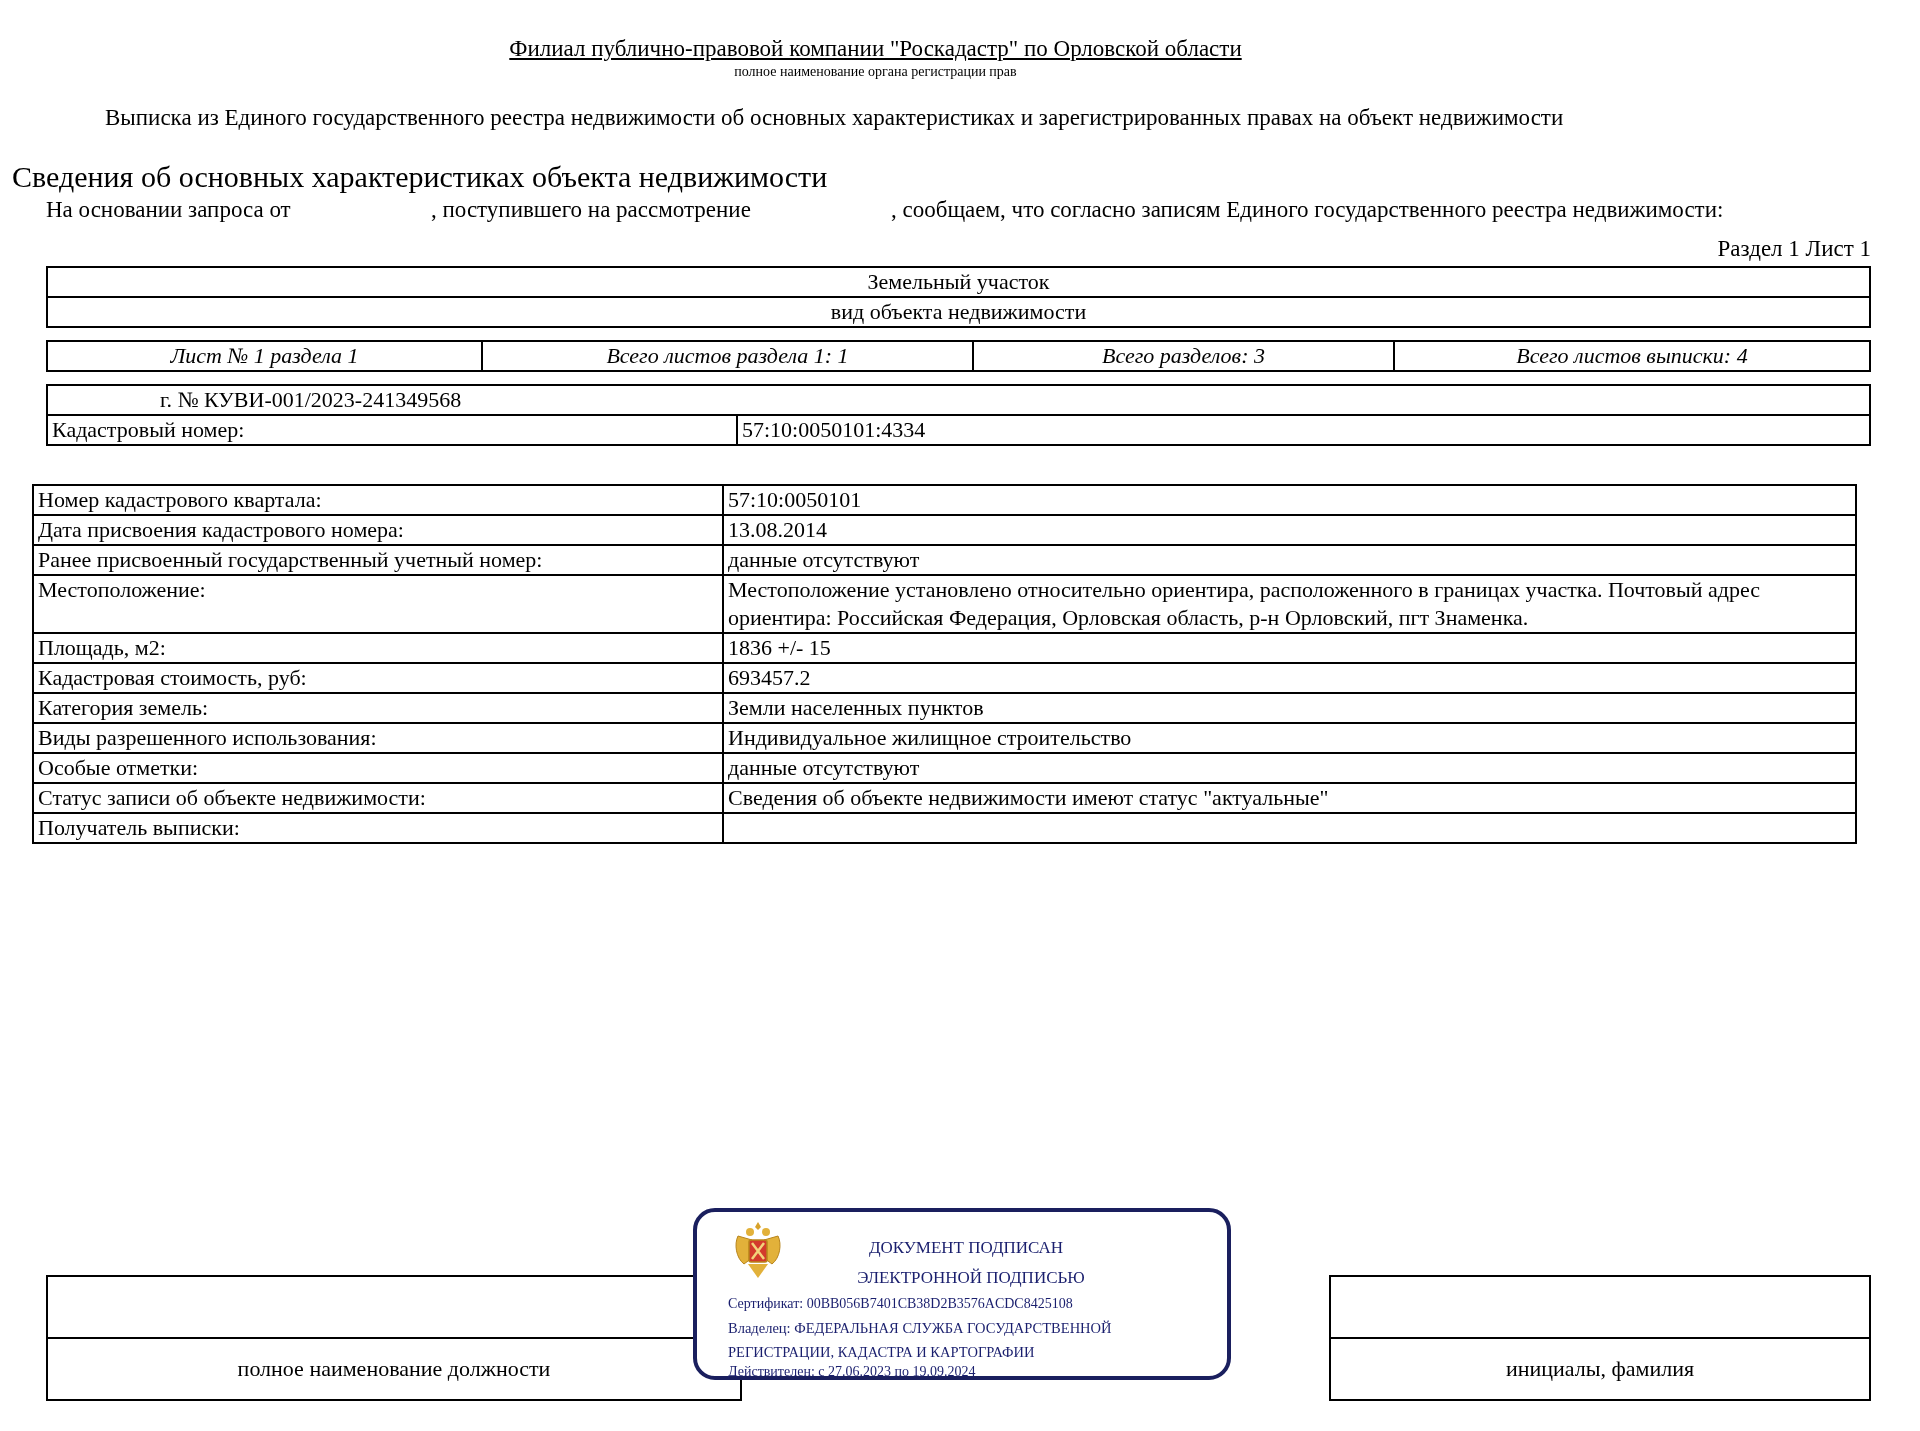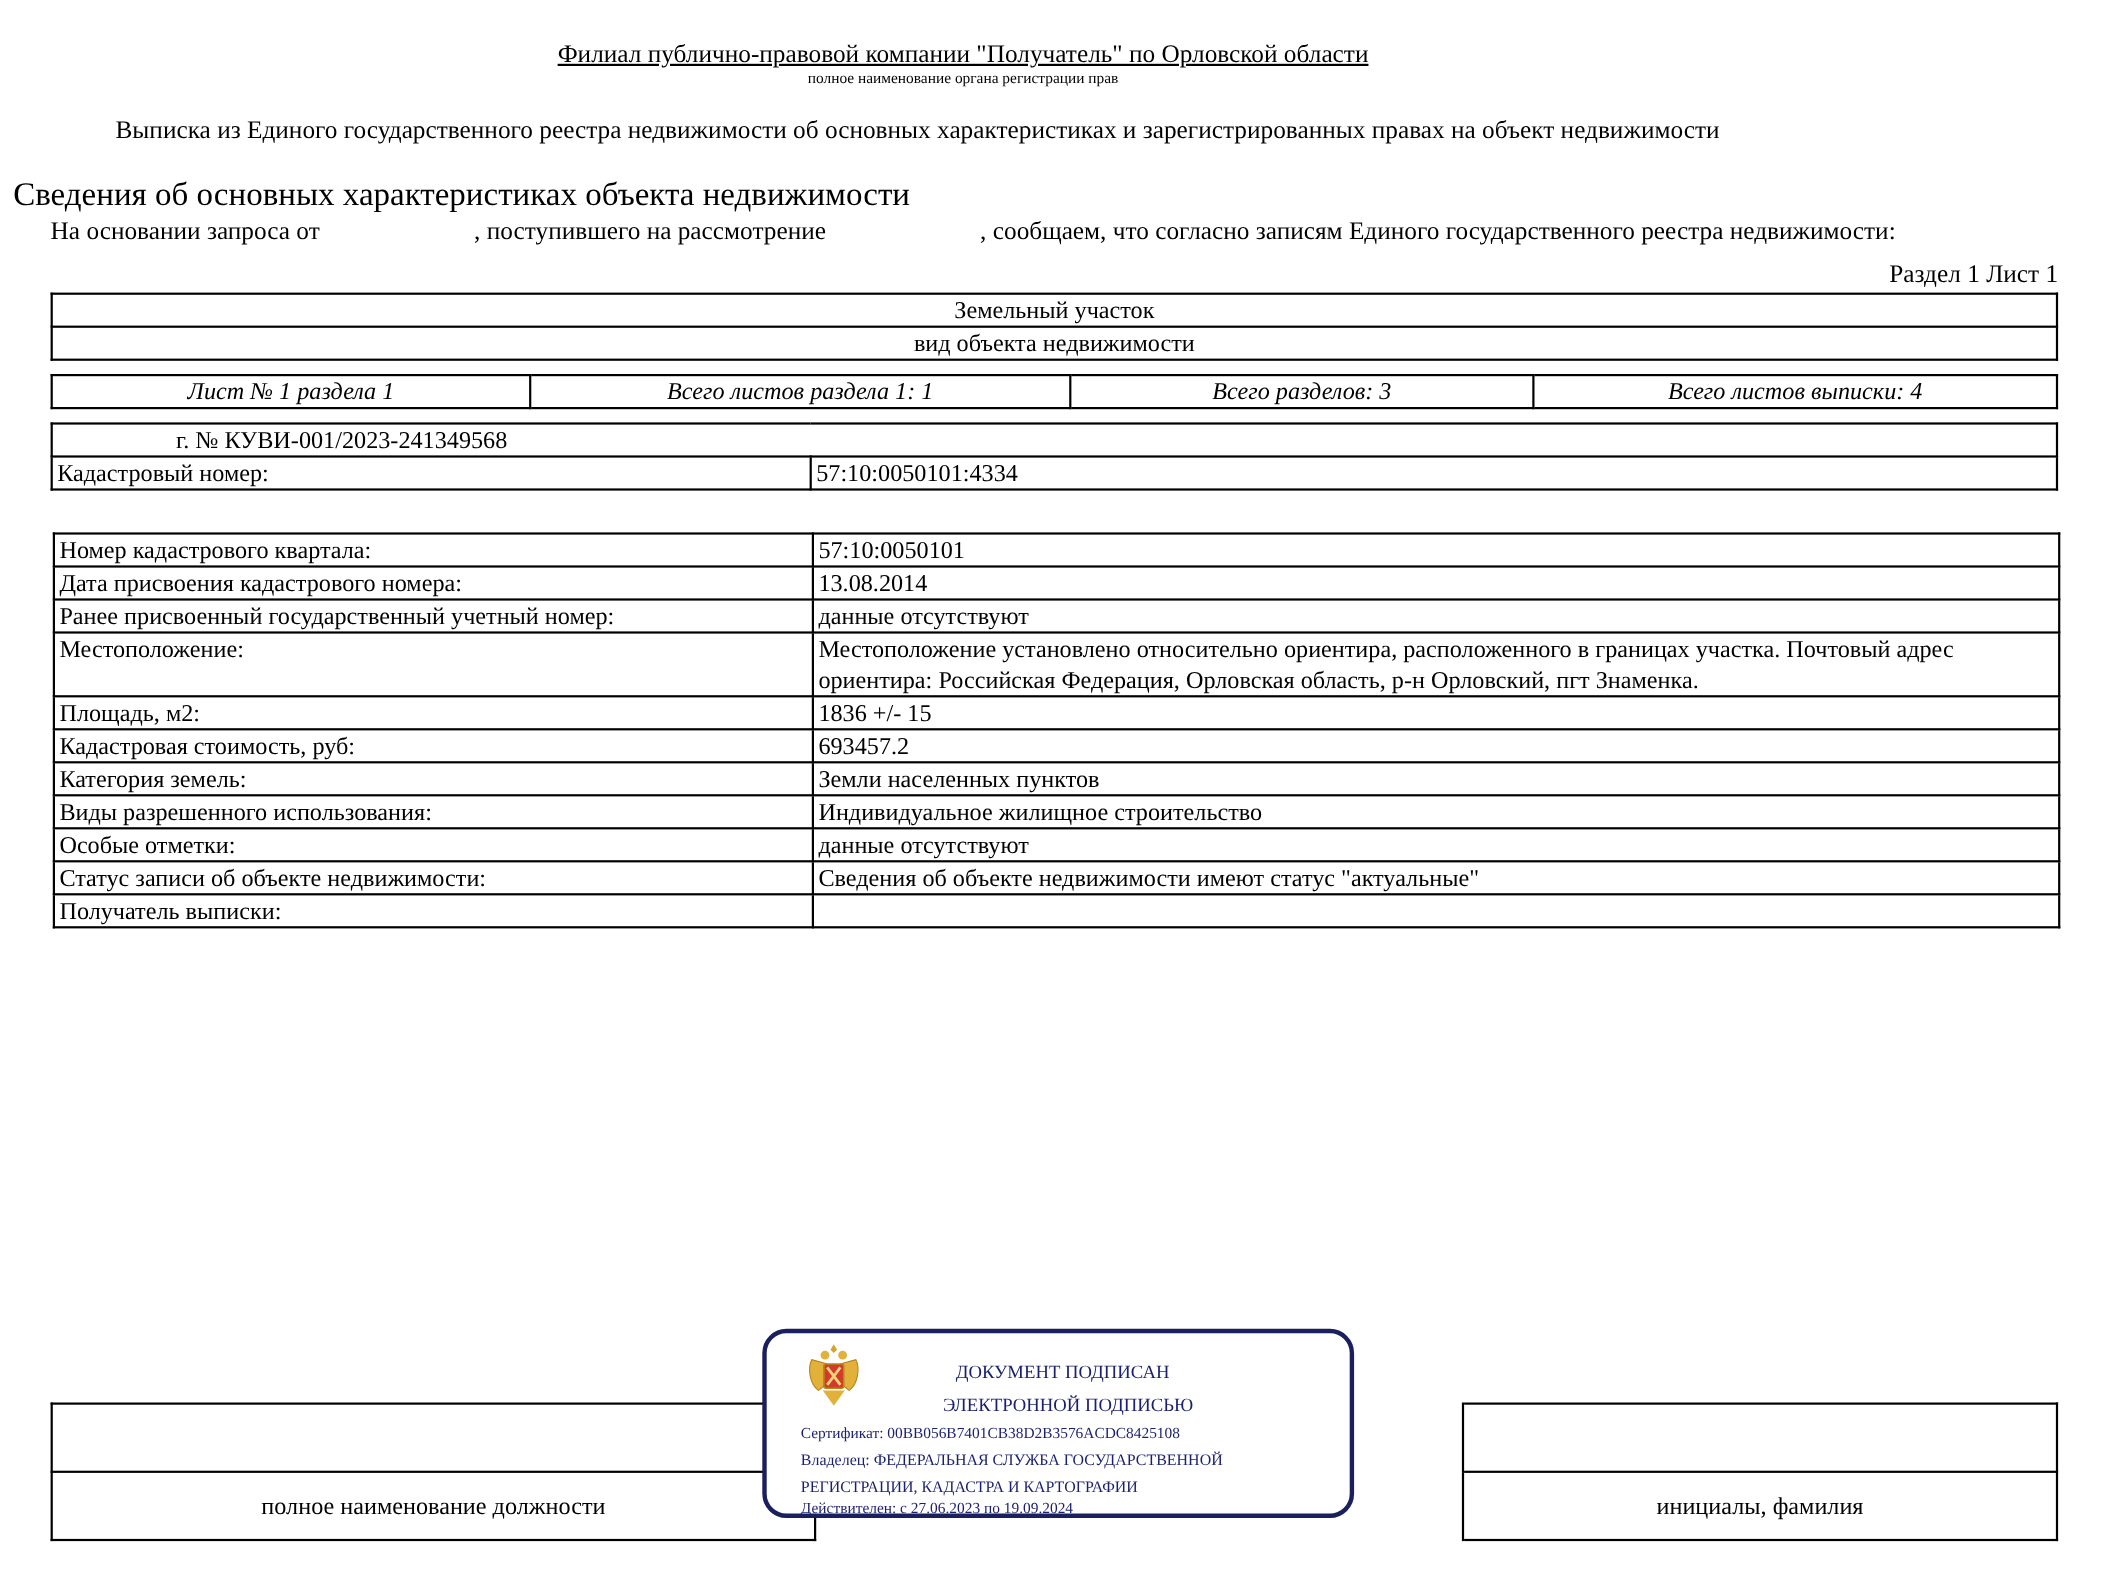--- a/index.html
+++ b/index.html
@@ -16,21 +16,21 @@
   .section-sheet { right:49px; top:236px; font-size:23px; }
 
   table { border-collapse:collapse; position:absolute; font-size:22px; }
   td { border:2.5px solid #000; padding:0 4px; vertical-align:top; line-height:28px; }
   .t-kind { left:46px; top:266px; width:1825px; }
   .t-kind td { text-align:center; height:28px; padding:0; }
   .t-info { left:46px; top:340px; width:1825px; }
   .t-info td { text-align:center; height:27px; padding:0;font-style:italic; }
   .t-reg { left:46px; top:384px; width:1825px; }
   .t-reg td { height:27px; }
-  .t-main { left:48px; top:484px; width:1825px; }
+  .t-main { left:32px; top:484px; width:1825px; }
   .t-main td.lbl { width:680px; }
   .t-main td { height:26px; }
   .reg-cell { padding-left:112px !important; }
 
   .t-sign { left:46px; top:1275px; width:1825px; }
   .t-sign td { height:28px; text-align:center; padding:16px; }
 
   .stamp { left:693px; top:1208px; width:538px; height:172px; border:4px solid #1a1f5e;
            border-radius:22px; background:#fff; box-sizing:border-box; }
   .stamp-emblem { left:33px; top:6px; width:56px; height:66px; }
@@ -38,21 +38,21 @@
   .stamp-h1 { left:0; width:538px; top:26px; text-align:center; font-size:17px; box-sizing:border-box; }
   .stamp-h2 { left:0; width:538px; top:56px; text-align:center; font-size:17px; padding-left:10px; box-sizing:border-box; }
   .stamp-cert { left:31px; top:84px; font-size:14px; }
   .stamp-owner1 { left:31px; top:108px; font-size:14.5px; }
   .stamp-owner2 { left:31px; top:132px; font-size:14.5px; }
   .stamp-valid { left:31px; top:152px; font-size:14px; }
 </style>
 </head>
 <body>
 
-<div class="abs org-name"><span>Филиал публично-правовой компании "Получатель" по Орловской области</span></div>
+<div class="abs org-name"><span>Филиал публично-правовой компании "Роскадастр" по Орловской области</span></div>
 <div class="abs org-caption">полное наименование органа регистрации прав</div>
 <div class="abs doc-title">Выписка из Единого государственного реестра недвижимости об основных характеристиках и зарегистрированных правах на объект недвижимости</div>
 <div class="abs section-title">Сведения об основных характеристиках объекта недвижимости</div>
 <div class="abs request-line">
   <span style="width:385px">На  основании запроса от</span><span style="width:460px">, поступившего на рассмотрение</span><span>, сообщаем, что согласно записям Единого государственного реестра недвижимости:</span>
 </div>
 <div class="abs section-sheet">Раздел 1 Лист 1</div>
 
 <table class="t-kind">
   <tbody>

